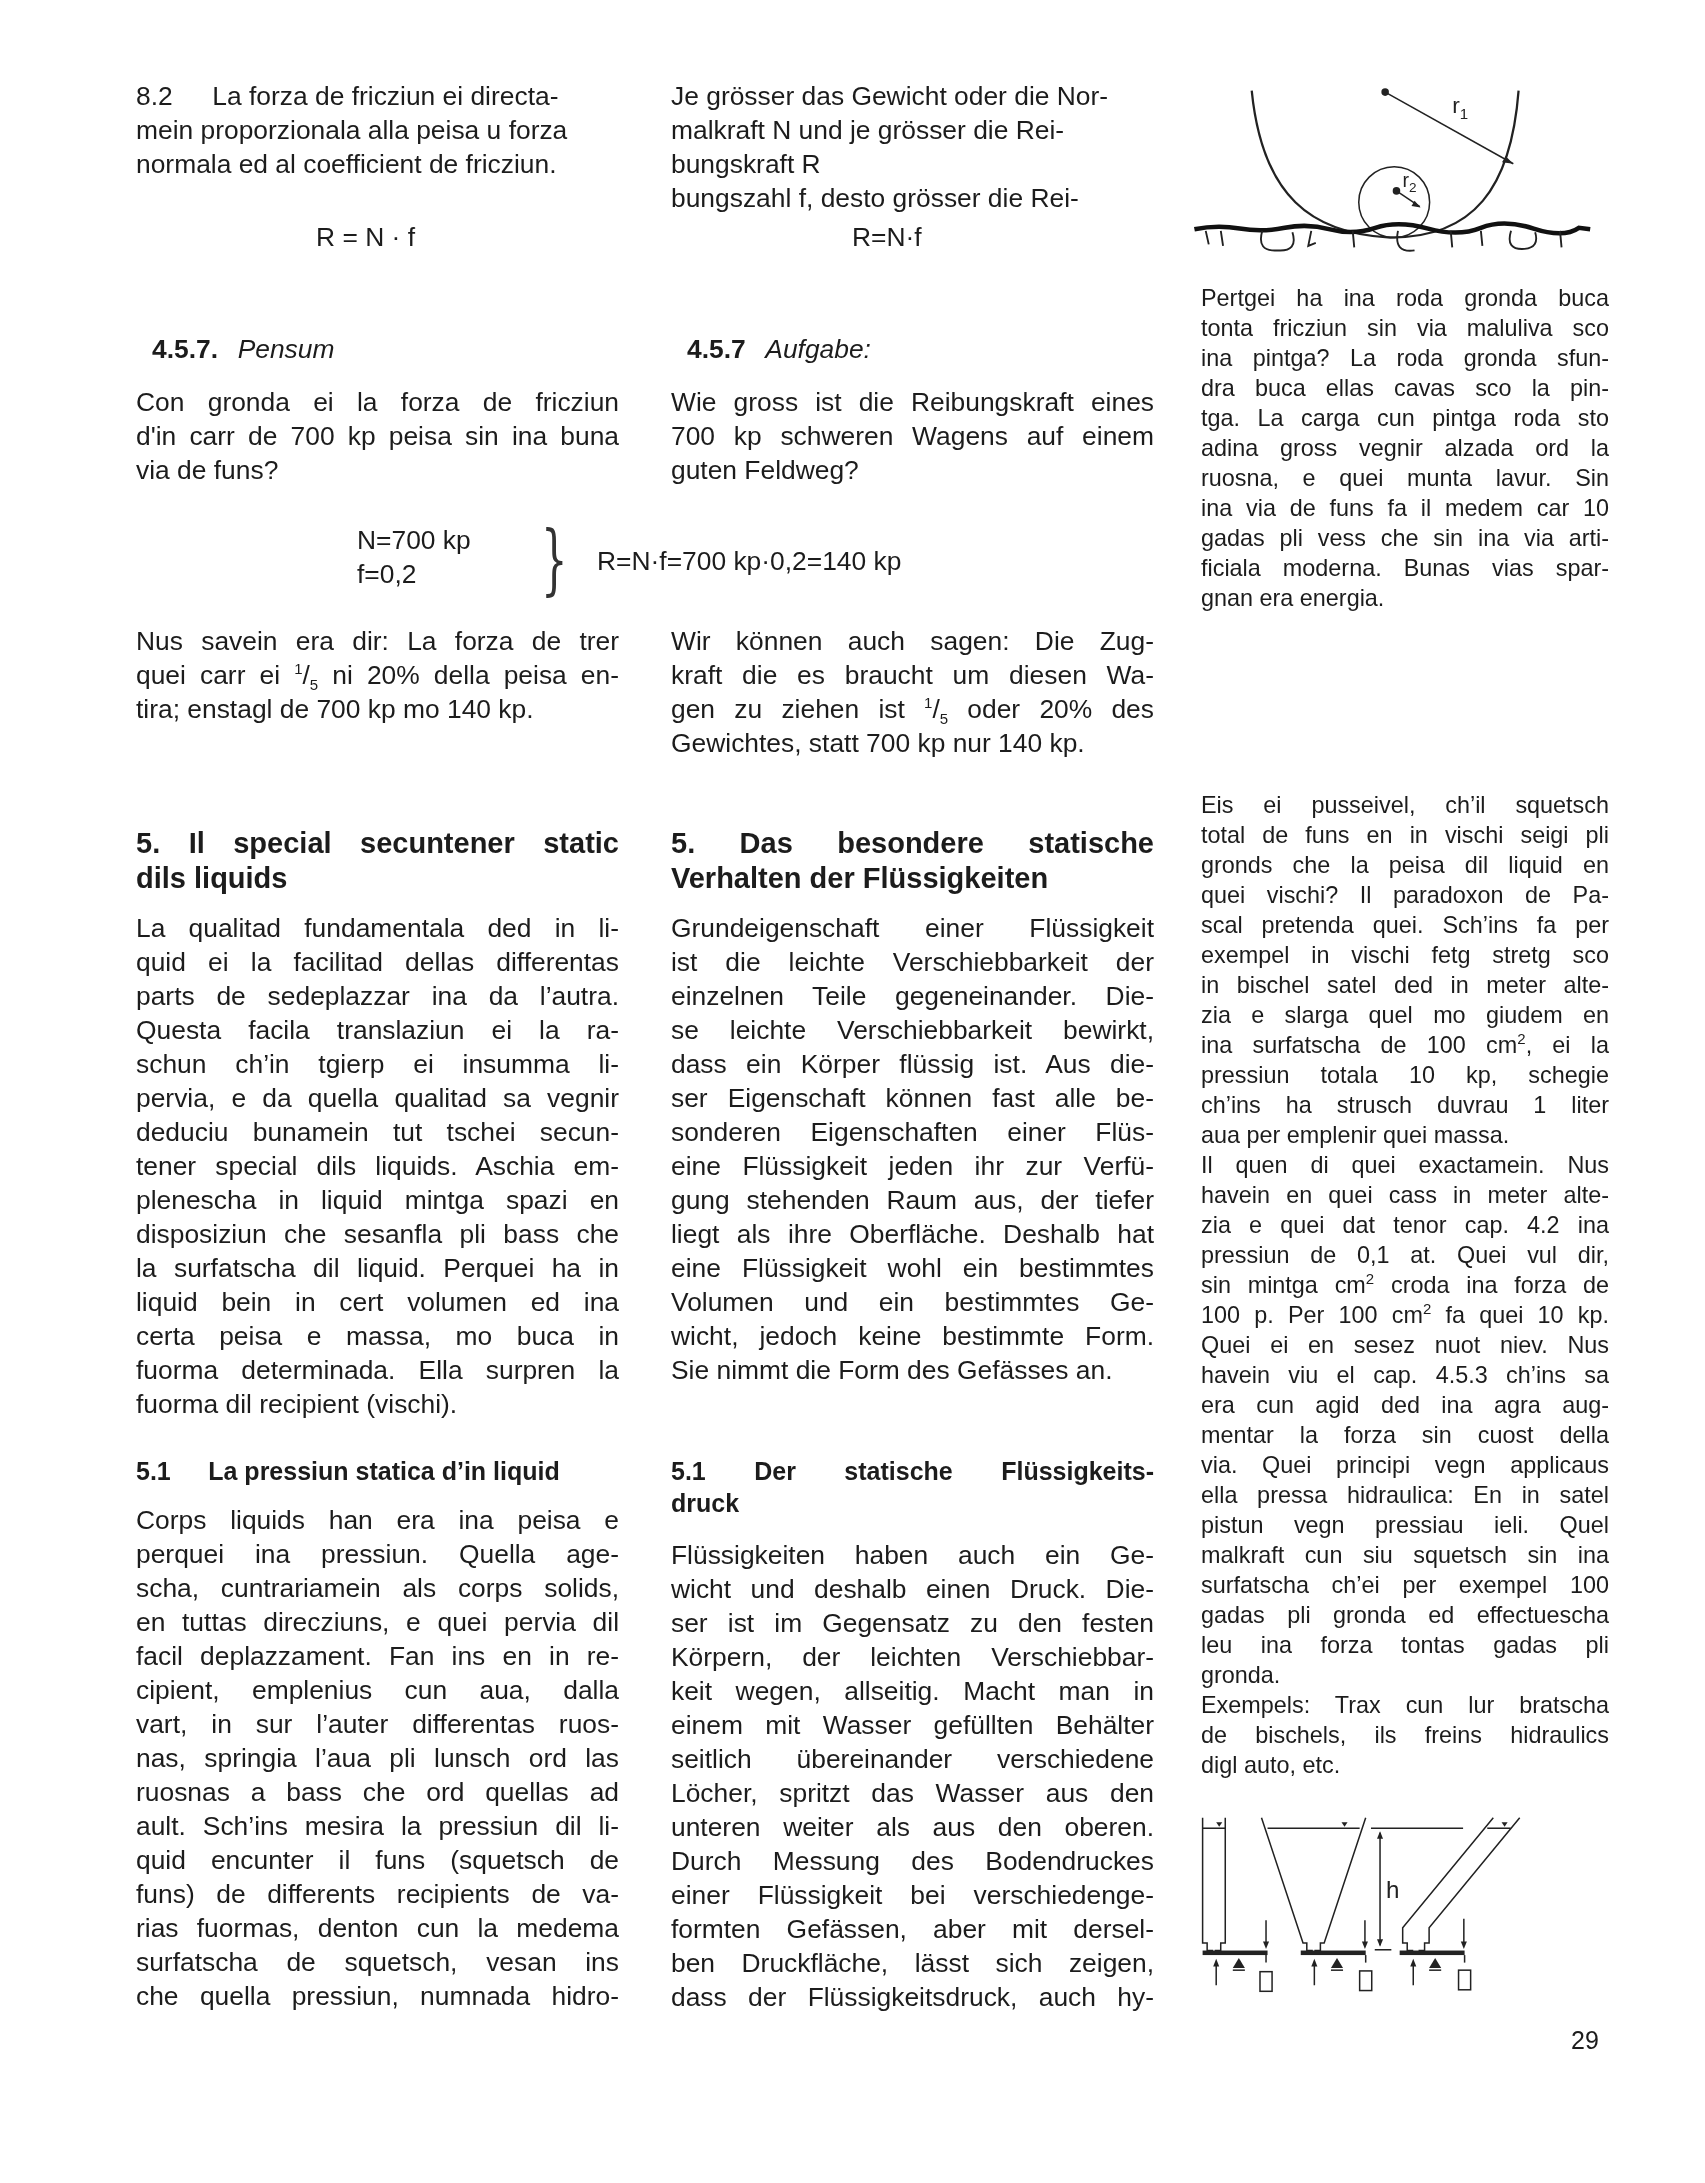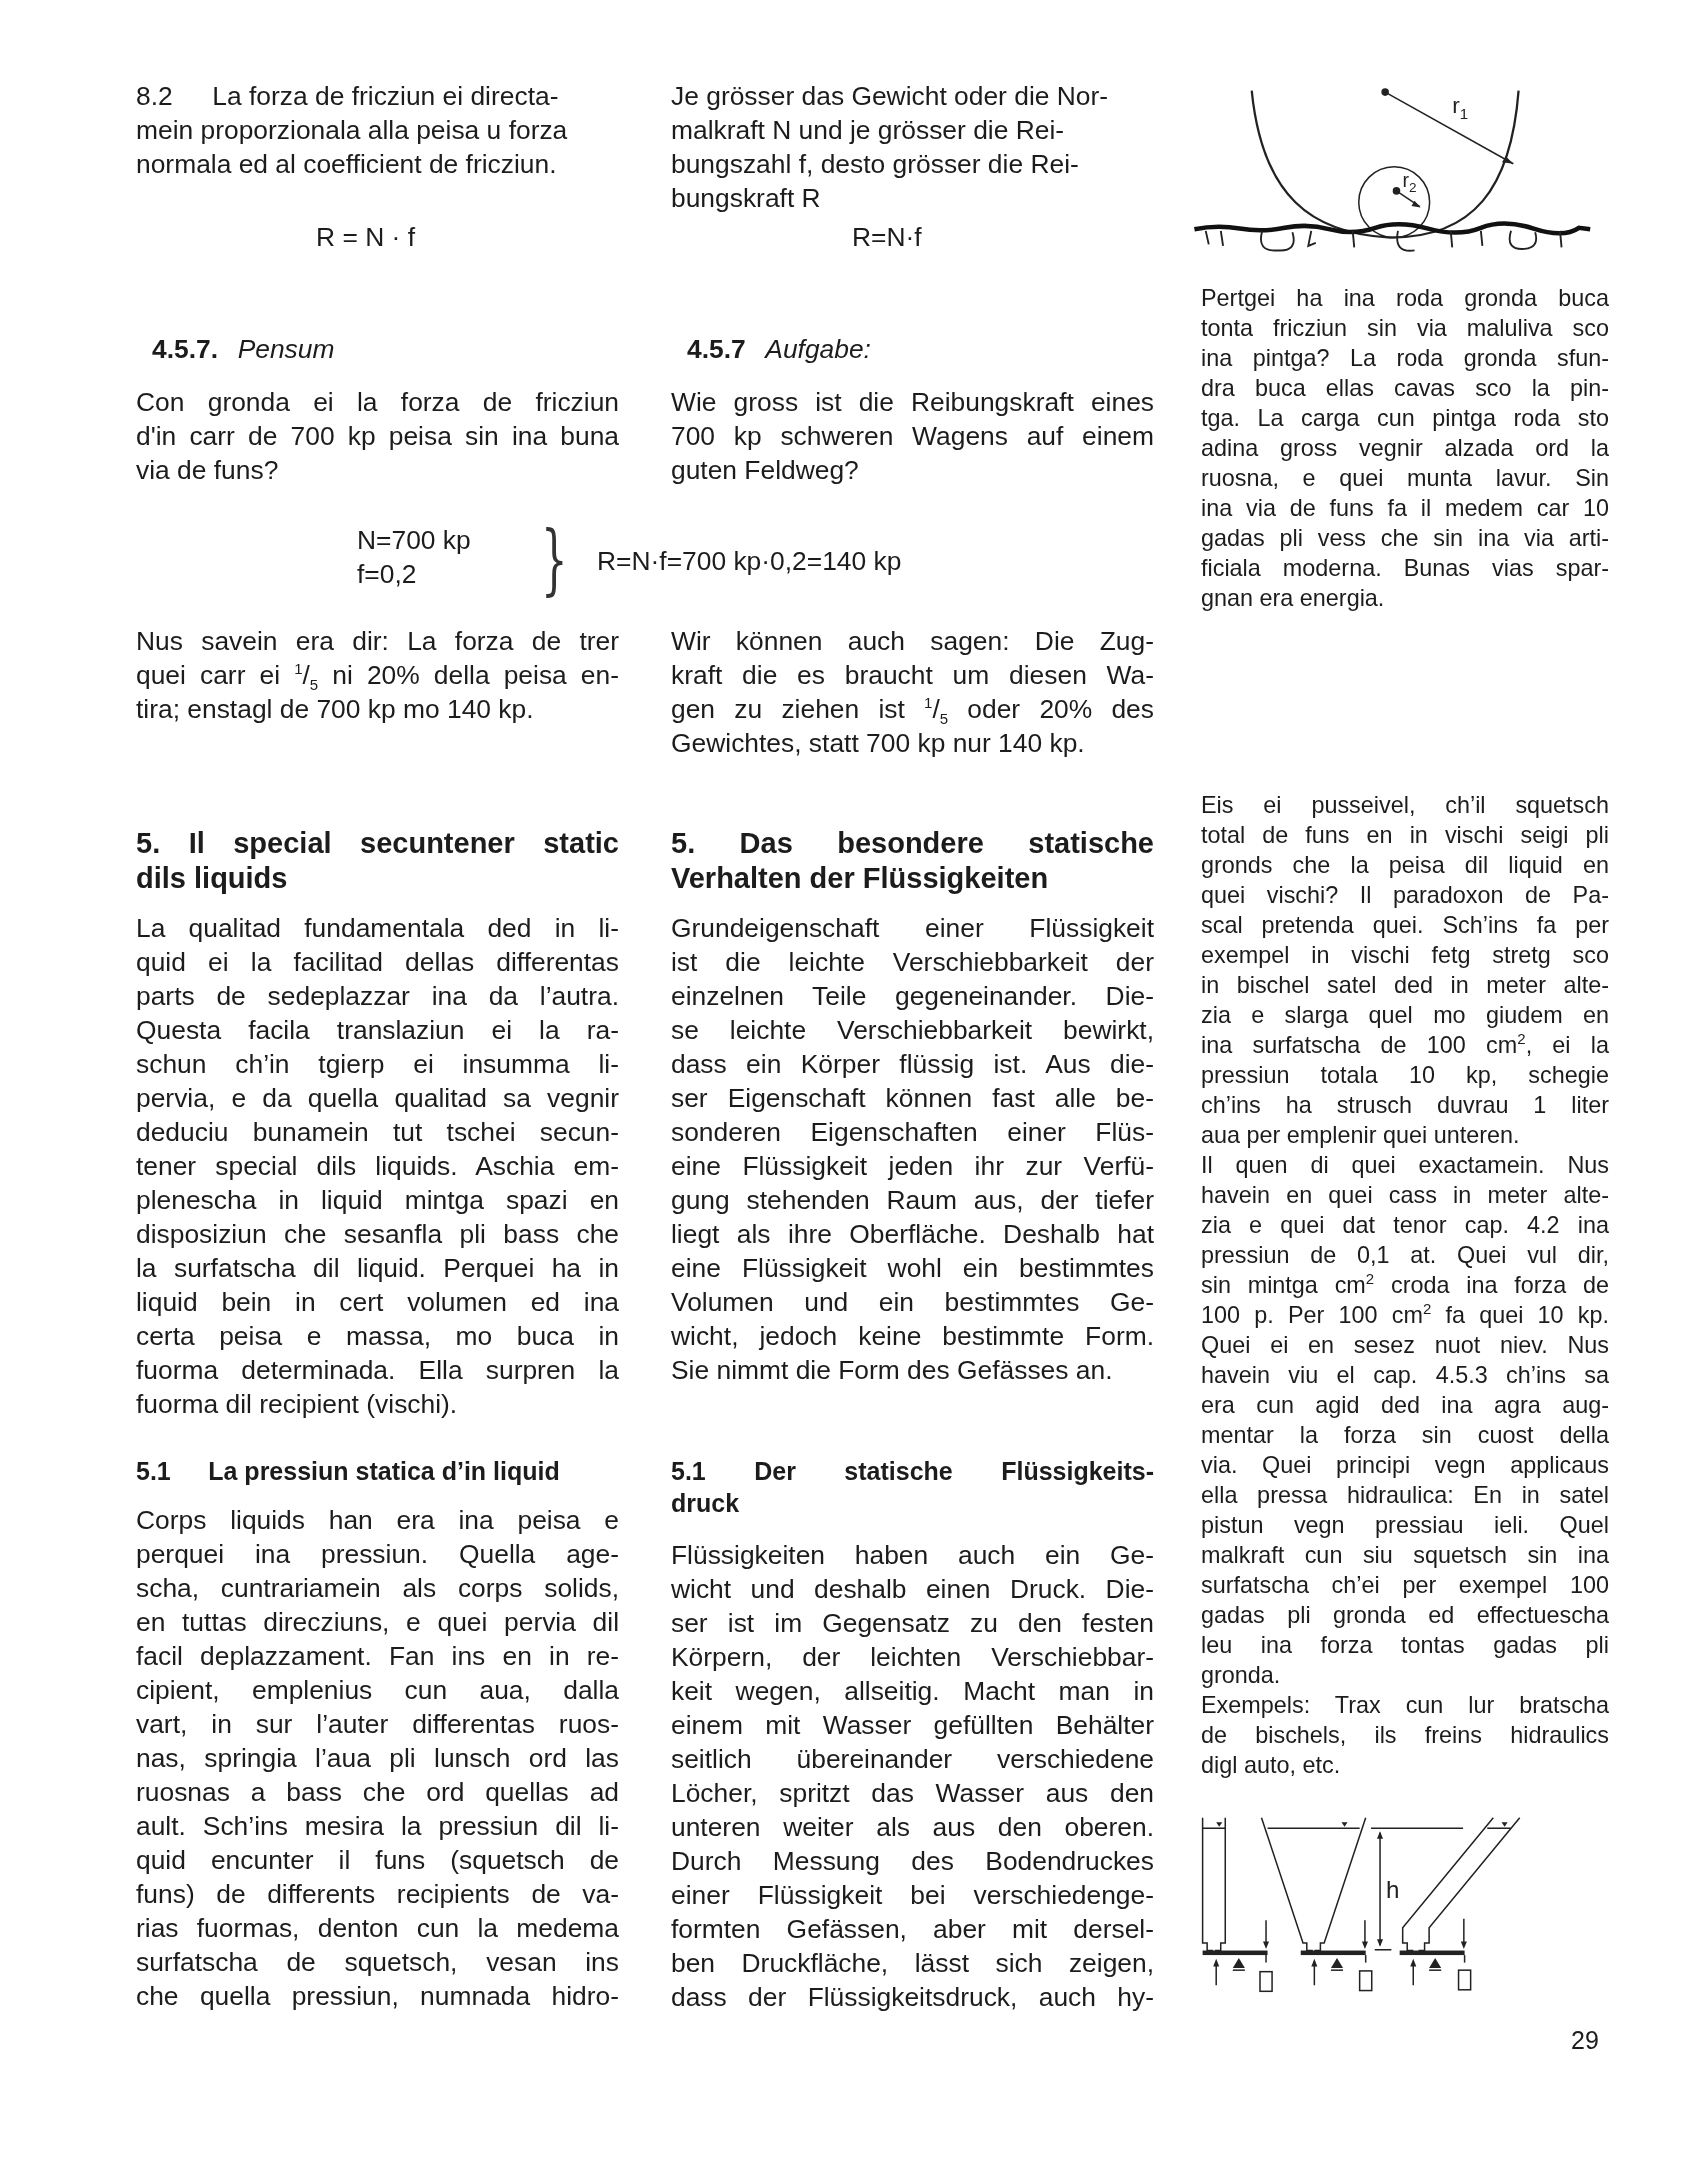--- a/index.html
+++ b/index.html
@@ -31,22 +31,22 @@
     <span class="line">mein proporzionala alla peisa u forza</span>
     <span class="line">normala ed al coefficient de fricziun.</span>
   </p>
 </div>
 <div class="abs formula" style="left:316px; top:221px;">R = N · f</div>
 
 <div class="abs" style="left:671px; top:79px; width:483px;">
   <p class="p" style="text-align:left;">
     <span class="line">Je grösser das Gewicht oder die Nor-</span>
     <span class="line">malkraft N und je grösser die Rei-</span>
+    <span class="line">bungskraft R</span>
     <span class="line">bungszahl f, desto grösser die Rei-</span>
-    <span class="line">bungskraft R</span>
   </p>
 </div>
 <div class="abs formula" style="left:852px; top:221px;">R=N·f</div>
 
 <svg style="left:1179px; top:68px;" width="453" height="196" viewBox="0 0 600 260">
   <path d="M96 30 C 110 170, 175 220, 280 225 C 390 225, 440 160, 450 30" fill="none" stroke="#222" stroke-width="3"></path>
   <circle cx="273" cy="32" r="5" fill="#222"></circle>
   <line x1="273" y1="32" x2="443" y2="127" stroke="#222" stroke-width="2"></line>
   <polygon points="443,127 428,125 433,117" fill="#222"></polygon>
   <text x="362" y="60" font-size="30" font-family="Liberation Sans, sans-serif" fill="#222"><tspan>r</tspan><tspan font-size="20" dy="8">1</tspan></text>
@@ -221,21 +221,21 @@
       <span class="jl">total de funs en in vischi seigi pli</span>
       <span class="jl">gronds che la peisa dil liquid en</span>
       <span class="jl">quei vischi? Il paradoxon de Pa-</span>
       <span class="jl">scal pretenda quei. Sch’ins fa per</span>
       <span class="jl">exempel in vischi fetg stretg sco</span>
       <span class="jl">in bischel satel ded in meter alte-</span>
       <span class="jl">zia e slarga quel mo giudem en</span>
       <span class="jl"><span>ina surfatscha de 100 cm</span><sup class="s">2</sup><span>, ei la</span></span>
       <span class="jl">pressiun totala 10 kp, schegie</span>
       <span class="jl">ch’ins ha strusch duvrau 1 liter</span>
-      <span class="line">aua per emplenir quei unteren.</span>
+      <span class="line">aua per emplenir quei massa.</span>
       <span class="jl">Il quen di quei exactamein. Nus</span>
       <span class="jl">havein en quei cass in meter alte-</span>
       <span class="jl">zia e quei dat tenor cap. 4.2 ina</span>
       <span class="jl">pressiun de 0,1 at. Quei vul dir,</span>
       <span class="jl"><span>sin mintga cm</span><sup class="s">2</sup><span> croda ina forza de</span></span>
       <span class="jl"><span>100 p. Per 100 cm</span><sup class="s">2</sup><span> fa quei 10 kp.</span></span>
       <span class="jl">Quei ei en sesez nuot niev. Nus</span>
       <span class="jl">havein viu el cap. 4.5.3 ch’ins sa</span>
       <span class="jl">era cun agid ded ina agra aug-</span>
       <span class="jl">mentar la forza sin cuost della</span>

